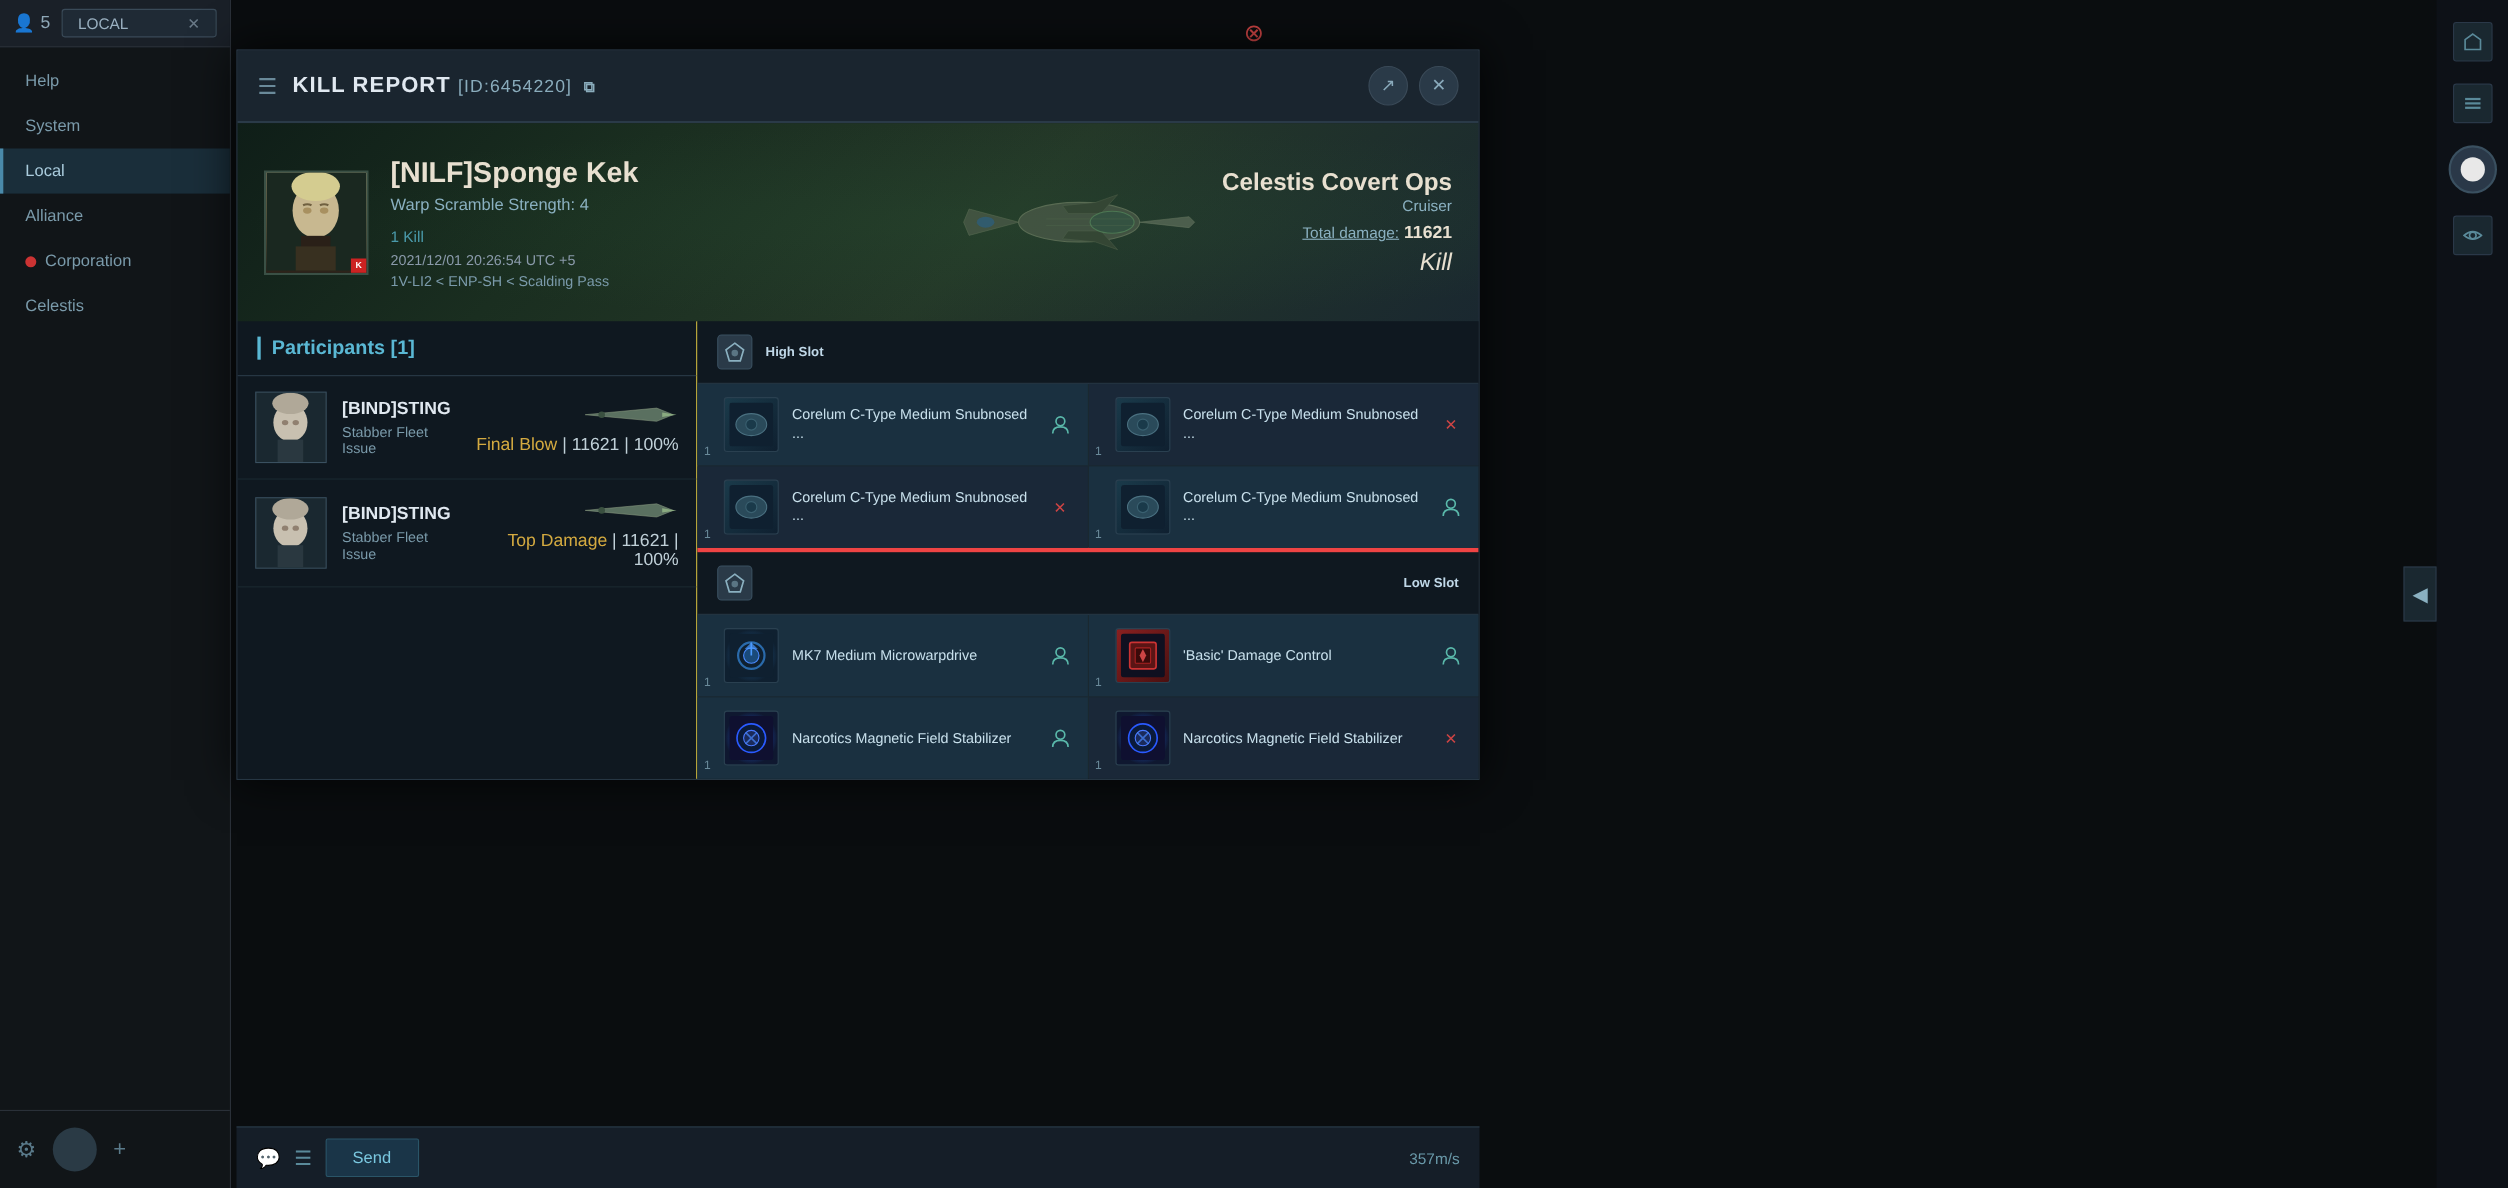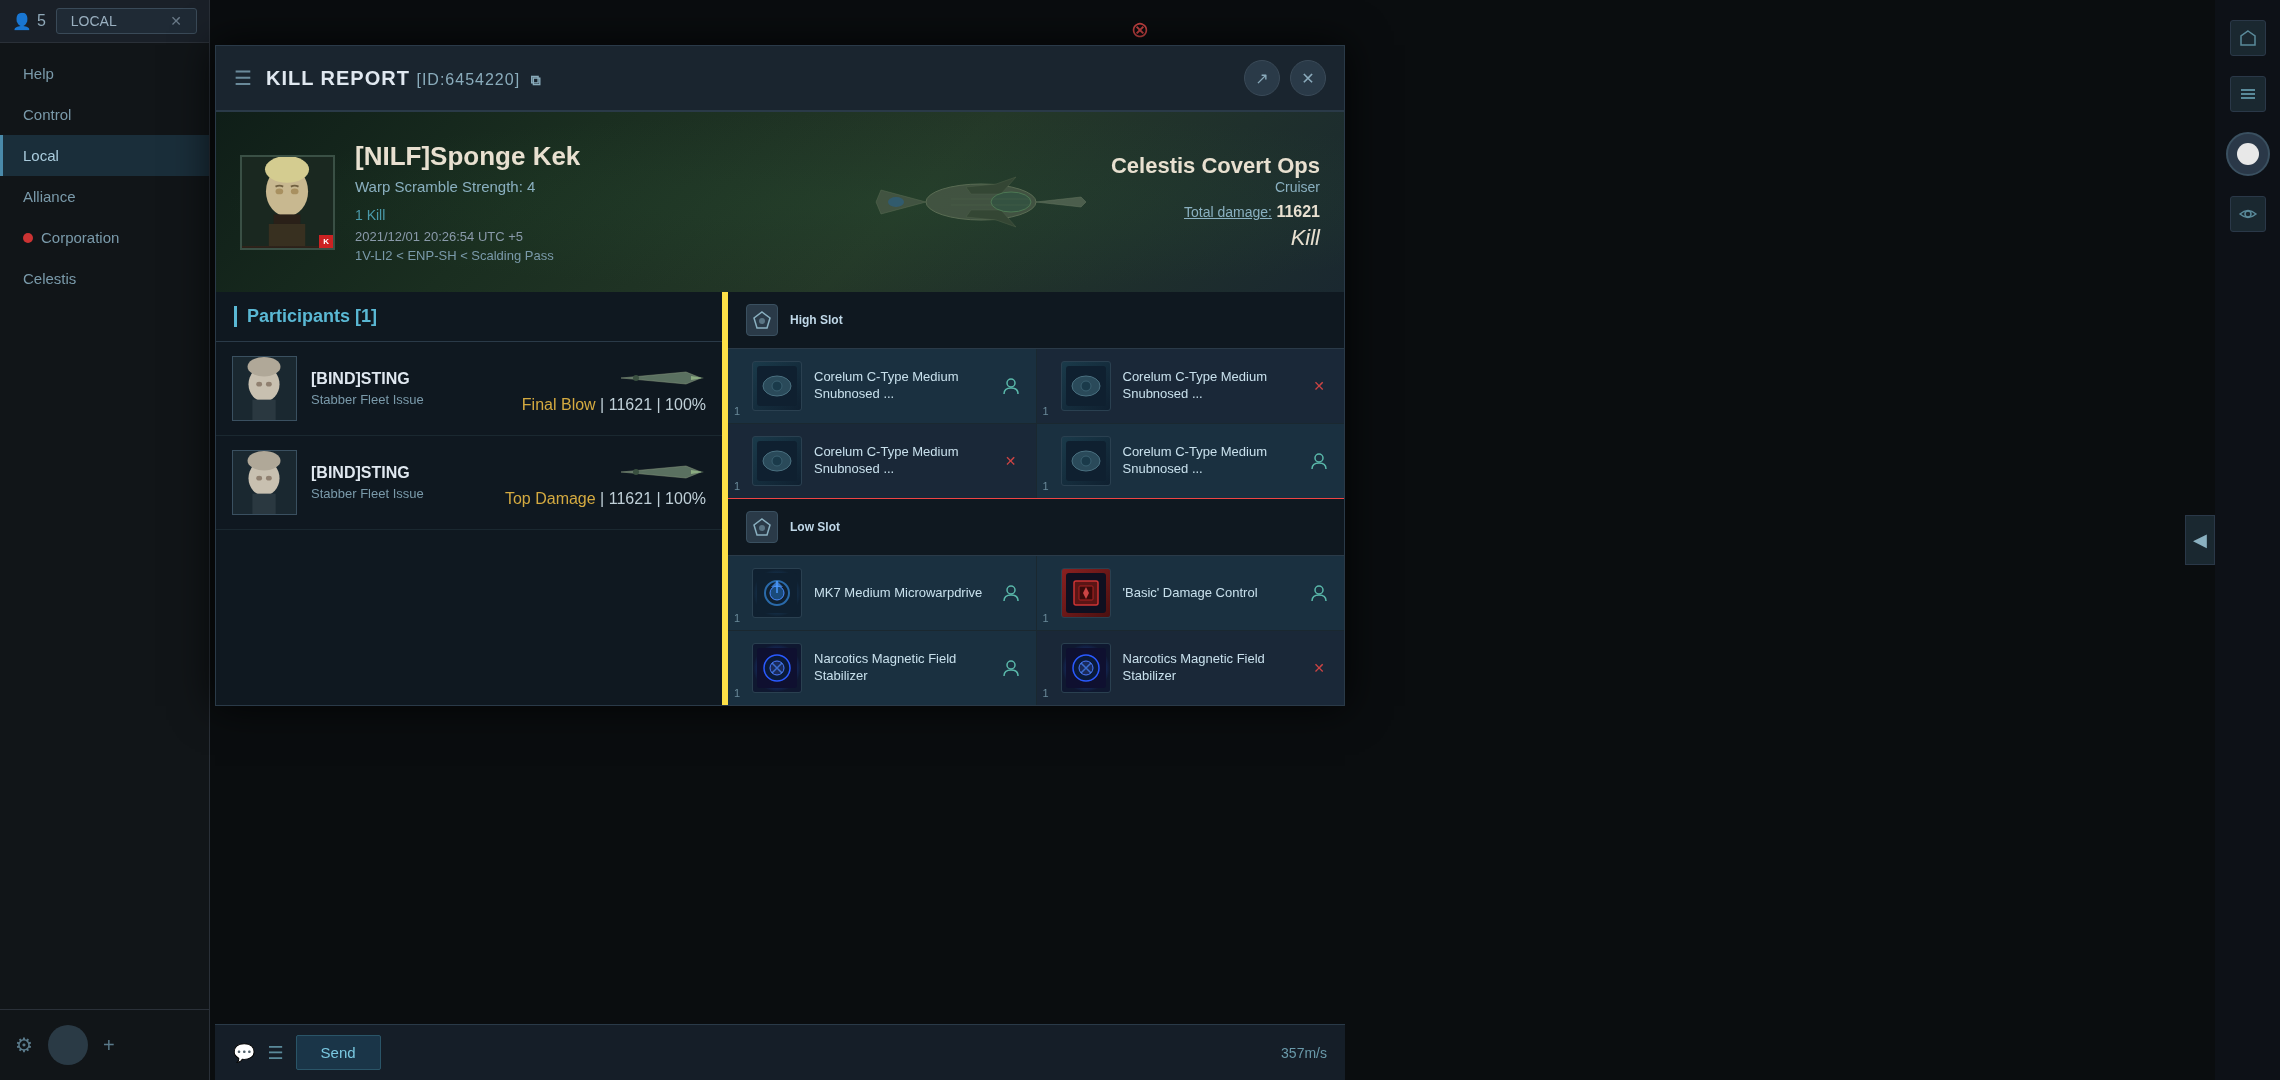--- a/index.html
+++ b/index.html
@@ -323,22 +323,22 @@
     }
 
     
     .content-area {
       display: flex;
       background: #0f1820;
     }
 
     
     .participants-panel {
-      width: 512px;
-      border-right: 6px solid #fde047;
+      width: 418px;
+      border-right: 1px solid #fde047;
     }
 
     .panel-header {
       padding: 14px 18px;
       border-bottom: 1px solid #2a3a48;
     }
 
     .panel-title {
       color: #5ab8d4;
       font-size: 18px;
@@ -627,21 +627,21 @@
     <div class="local-tab">
       <span>LOCAL</span>
       <span class="close-x">✕</span>
     </div>
   </div>
   <div class="sidebar-nav">
     <div class="nav-item">
       <span>Help</span>
     </div>
     <div class="nav-item">
-      <span>Control</span>
+      <span>System</span>
     </div>
     <div class="nav-item active">
       <span>Local</span>
     </div>
     <div class="nav-item">
       <span>Alliance</span>
     </div>
     <div class="nav-item has-dot">
       <span class="red-dot"></span>
       <span>Corporation</span>
@@ -883,21 +883,21 @@
           <span class="slot-item-name">Corelum C-Type Medium Snubnosed ...</span>
           <div class="slot-status-icon">
             <svg width="18" height="18" viewBox="0 0 18 18">
               <circle cx="9" cy="6" r="4" fill="none" stroke="#5ab8aa" stroke-width="1.5"></circle>
               <path d="M2 17 Q2 11 9 11 Q16 11 16 17" fill="none" stroke="#5ab8aa" stroke-width="1.5"></path>
             </svg>
           </div>
         </div>
       </div>
 
-      <div class="slot-section-header" style="border-top:1px solid #ef4444;">
+      <div class="slot-section-header" style="border-top:4px solid #ef4444;justify-content:space-between;">
         <div class="slot-icon">
           <svg width="20" height="20" viewBox="0 0 20 20">
             <polygon points="10,2 18,8 15,18 5,18 2,8" fill="none" stroke="#8ab0c0" stroke-width="1.5"></polygon>
             <circle cx="10" cy="11" r="3" fill="#8ab0c0" opacity="0.5"></circle>
           </svg>
         </div>
         <span class="slot-section-title">Low Slot</span>
       </div>
 
       <div class="slots-grid">

